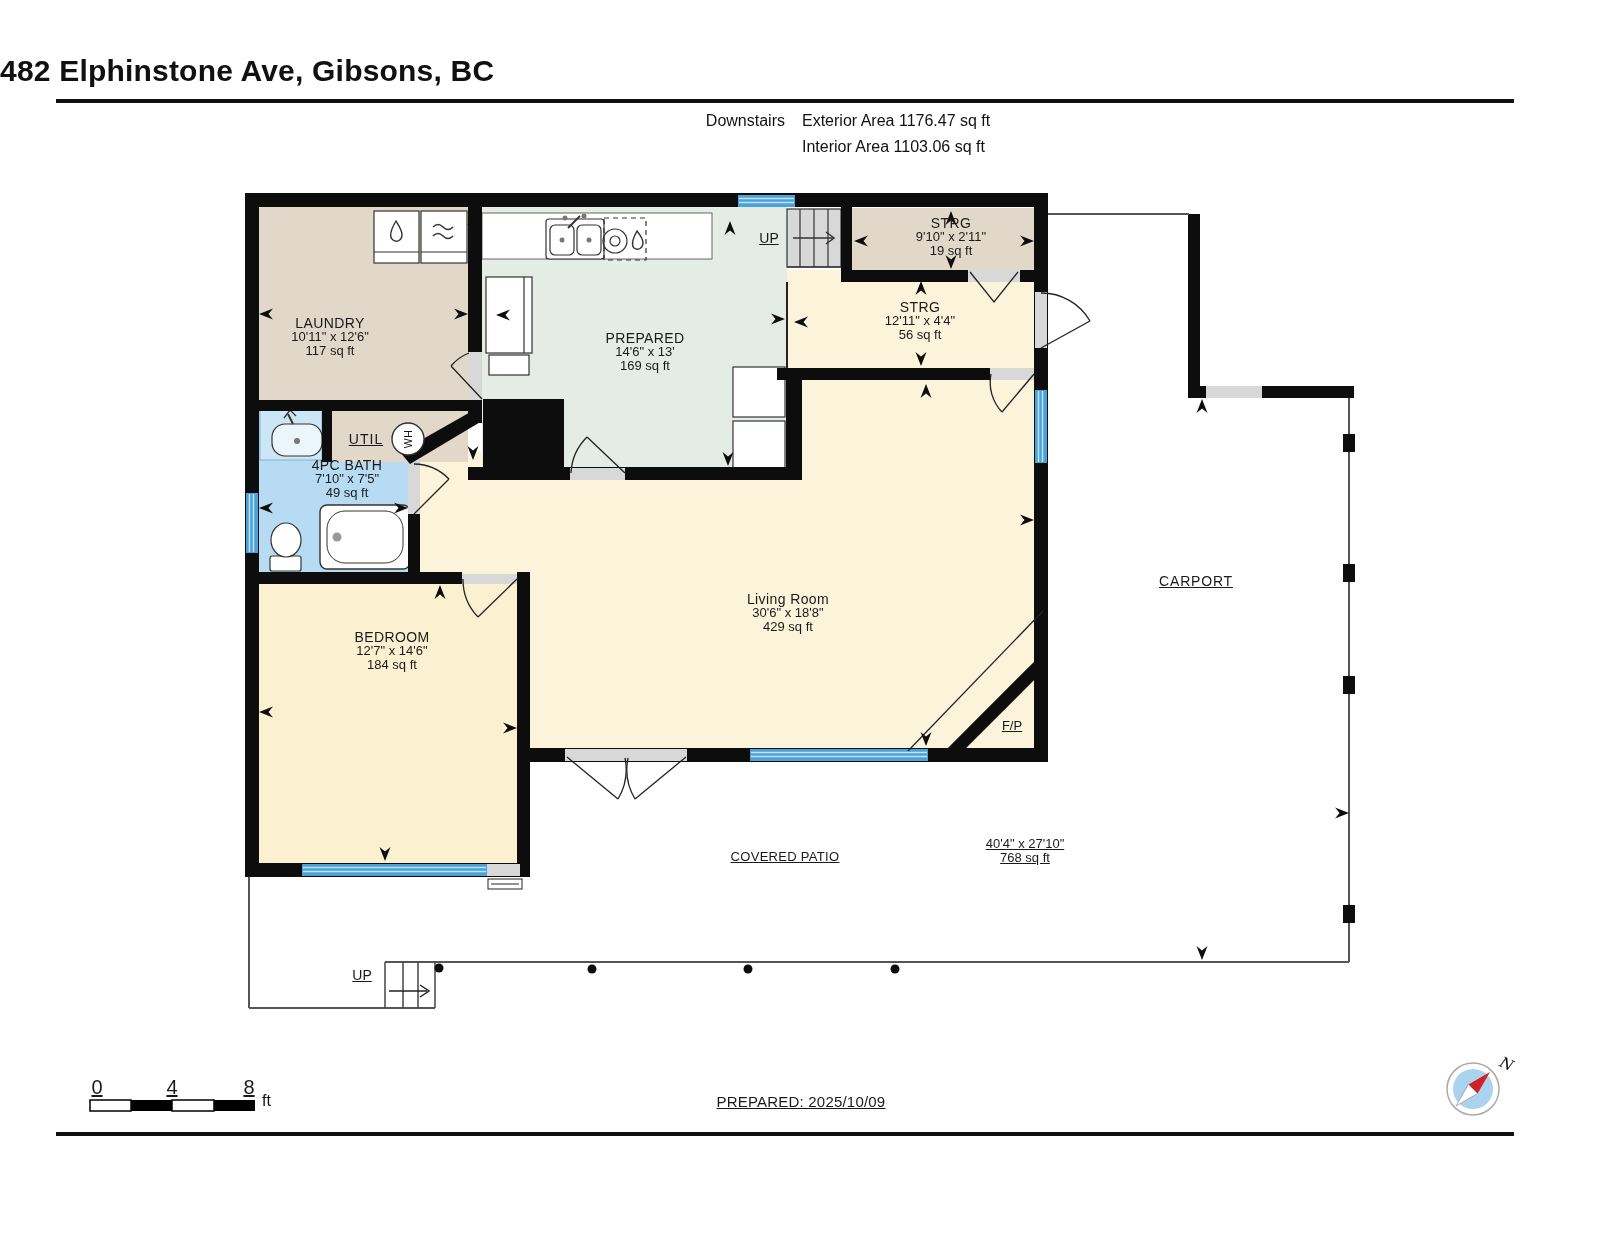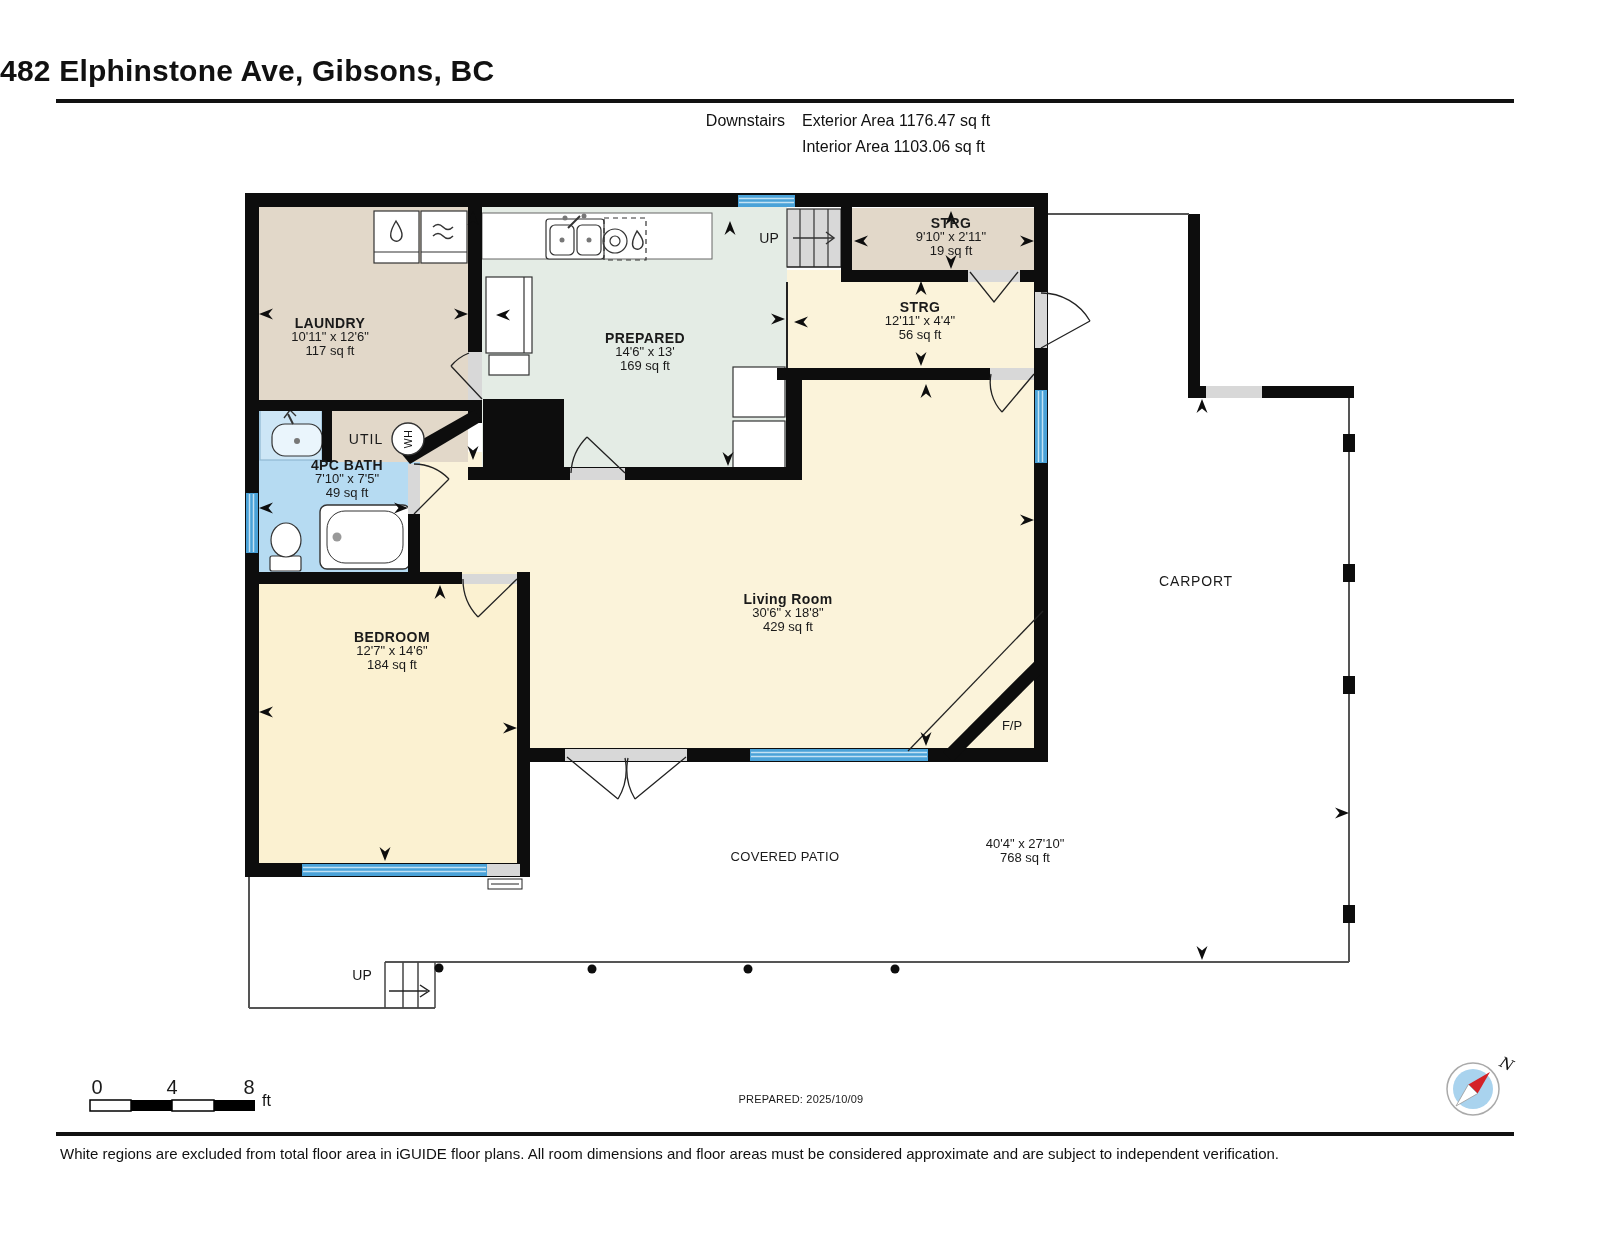--- a/index.html
+++ b/index.html
@@ -1,29 +1,29 @@
 <!DOCTYPE html>
 <html><head>
 <meta charset="utf-8">
 <style>
   html,body{margin:0;padding:0;background:#fff;}
   #page{position:relative;width:1600px;height:1236px;background:#fff;overflow:hidden;
         font-family:"Liberation Sans",sans-serif;color:#111;}
   svg{position:absolute;left:0;top:0;width:1600px;height:1236px;}
-  .lbl{position:absolute;transform:translateX(-50%);white-space:nowrap;color:#1a1a1a;}
+  .lbl{position:absolute;transform:translateX(-50%);white-space:nowrap;color:#1a1a1a;text-decoration:underline;}
   .room-label{position:absolute;transform:translateX(-50%);text-align:center;
               font-size:13px;line-height:14px;color:#1a1a1a;white-space:nowrap;}
-  .room-label .rname{font-size:14px;letter-spacing:.4px;font-weight:bold;}
+  .room-label .rname{font-size:14px;letter-spacing:.4px;}
   .title{position:absolute;left:0;right:0;top:54px;text-align:left;
          font-size:30px;font-weight:bold;letter-spacing:.2px;}
   .rule{position:absolute;left:56px;width:1458px;height:4px;background:#111;}
   .sub{position:absolute;font-size:16px;}
   .bold{font-weight:normal;}
   .scale-num{font-size:20px;}
-  .prepared{font-size:11px;letter-spacing:.2px;}
+  .prepared{font-size:15px;letter-spacing:.2px;}
   .disclaimer{position:absolute;left:60px;top:1145px;font-size:15px;white-space:nowrap;}
   .compass-n{position:absolute;left:1500px;top:1055px;font-family:"DejaVu Serif",serif;
              font-style:italic;font-size:15px;transform:rotate(25deg);}
   .covered{font-size:13px;letter-spacing:.3px;margin-left:32px;}
   .pdims{font-size:13px;line-height:14px;text-align:center;}
 </style>
 </head>
 <body>
 
 <div id="page">
@@ -322,15 +322,14 @@
 
 <div class="lbl scale-num" style="left:97px;top:1076px">0</div>
 <div class="lbl scale-num" style="left:172px;top:1076px">4</div>
 <div class="lbl scale-num" style="left:249px;top:1076px">8</div>
 <div style="position:absolute;left:262px;top:1092px;font-size:16px">ft</div>
 
 <div class="lbl prepared" style="left:801px;top:1093px">PREPARED: 2025/10/09</div>
 <div class="compass-n">N</div>
 
 <div class="rule" style="top:1132px"></div>
-<div class="disclaimer">White regions are excluded from total floor area in iGUIDE floor plans. All room dimensions and floor areas must be considered approximate and are subject to independent verification.</div>
 
 </div>
 
 </body></html>

